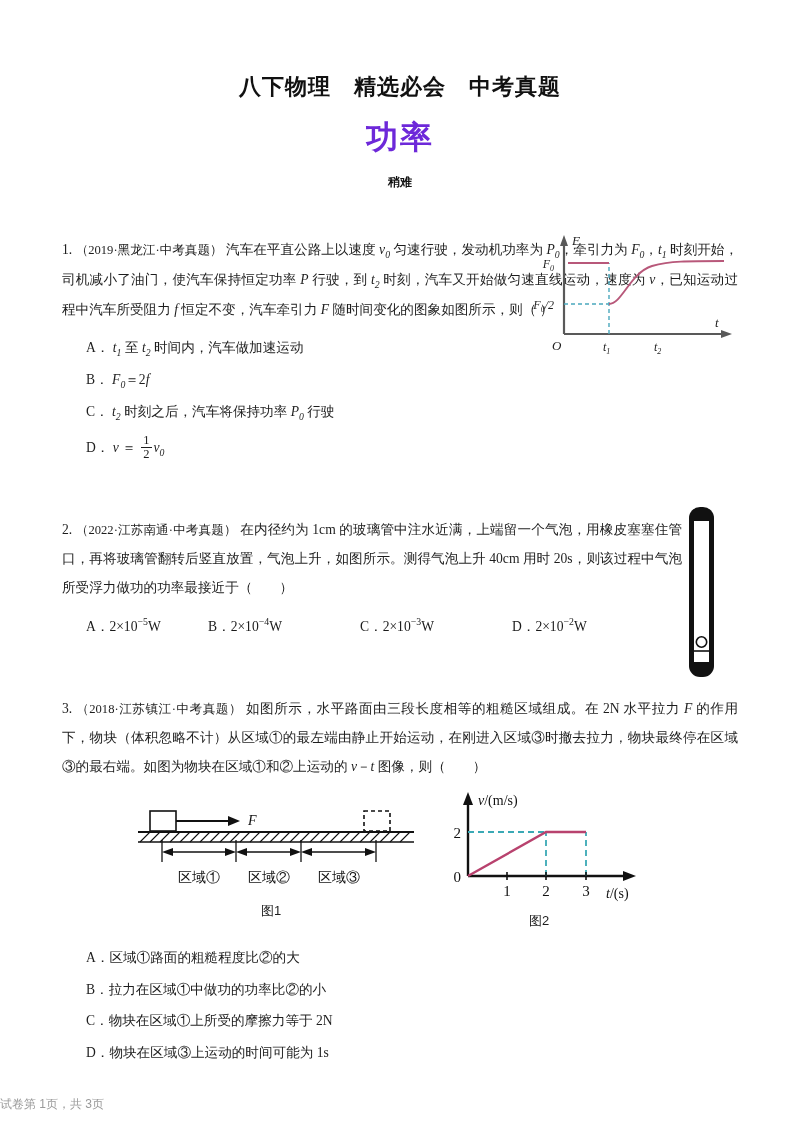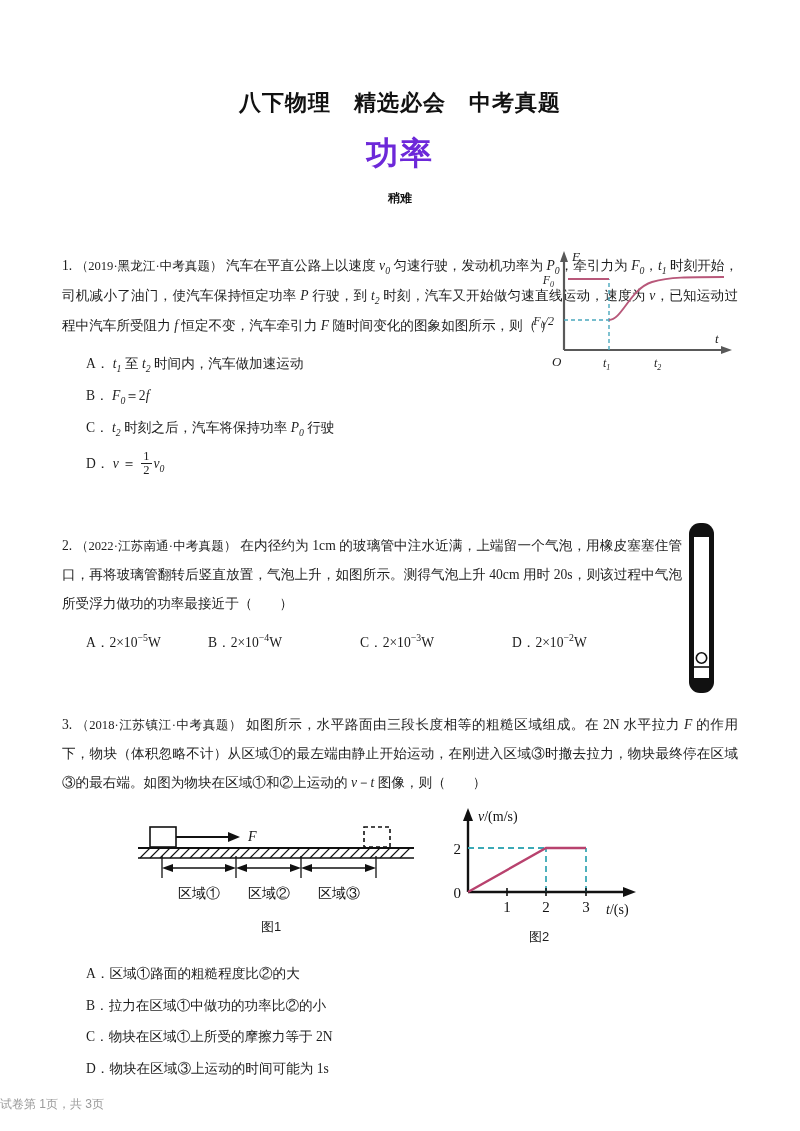--- a/index.html
+++ b/index.html
@@ -10,21 +10,21 @@
     background: #ffffff;
     font-family: "Liberation Serif", "DejaVu Serif", serif;
     color: #1a1a1a;
     position: relative;
     overflow: hidden;
   }
   .page {
     width: 800px;
     height: 1131px;
     position: relative;
-    padding: 16px 62px;
+    padding: 0 62px;
   }
 
   
   .hdr-line1 {
     text-align: center;
     font-family: "Liberation Sans", "DejaVu Sans", sans-serif;
     font-weight: bold;
     font-size: 22px;
     letter-spacing: 1px;
     padding-top: 72px;

